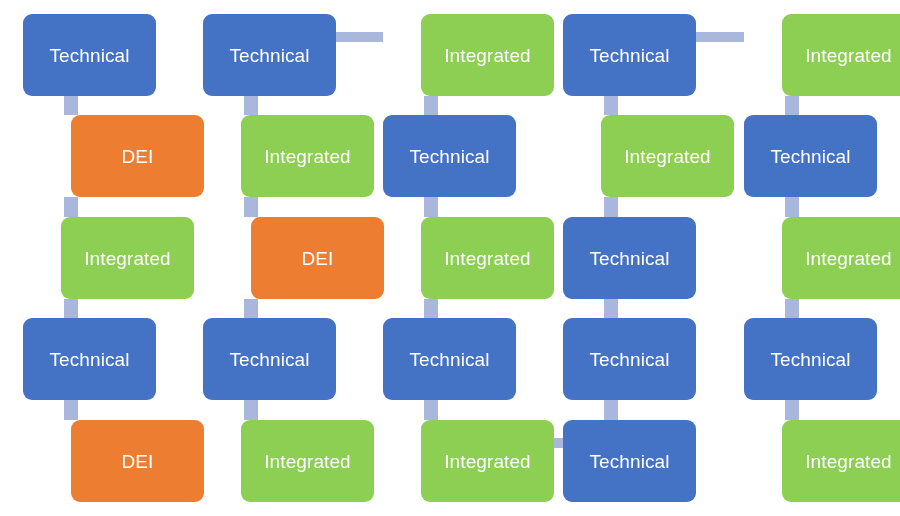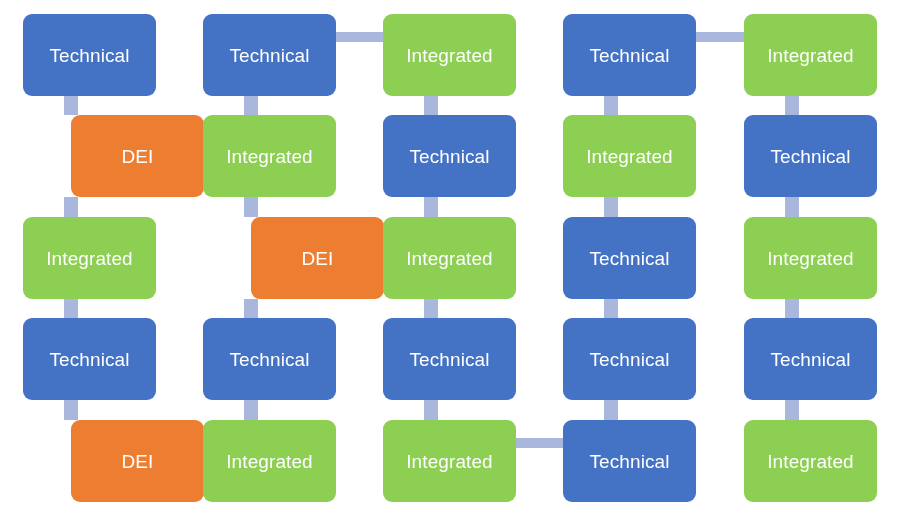--- a/index.html
+++ b/index.html
@@ -31,21 +31,21 @@
     justify-content: center;
     color: #ffffff;
     font-size: 19px;
     font-weight: 400;
     letter-spacing: 0.1px;
     line-height: 1;
     z-index: 2;
     user-select: none;
   }
   .node.technical   { background: #4472c4; }
-  .node.integrated  { background: #8ccf52; }
+  .node.integrated  { background: #8ccf52; margin-left: 38px; }
   .node.dei         { background: #ed7d31; margin-left: 48px; }
 
   .connector {
     position: absolute;
     background: #aab7dd;
     z-index: 1;
   }
   .connector.vertical {
     width: 14px;
     height: 22px;

